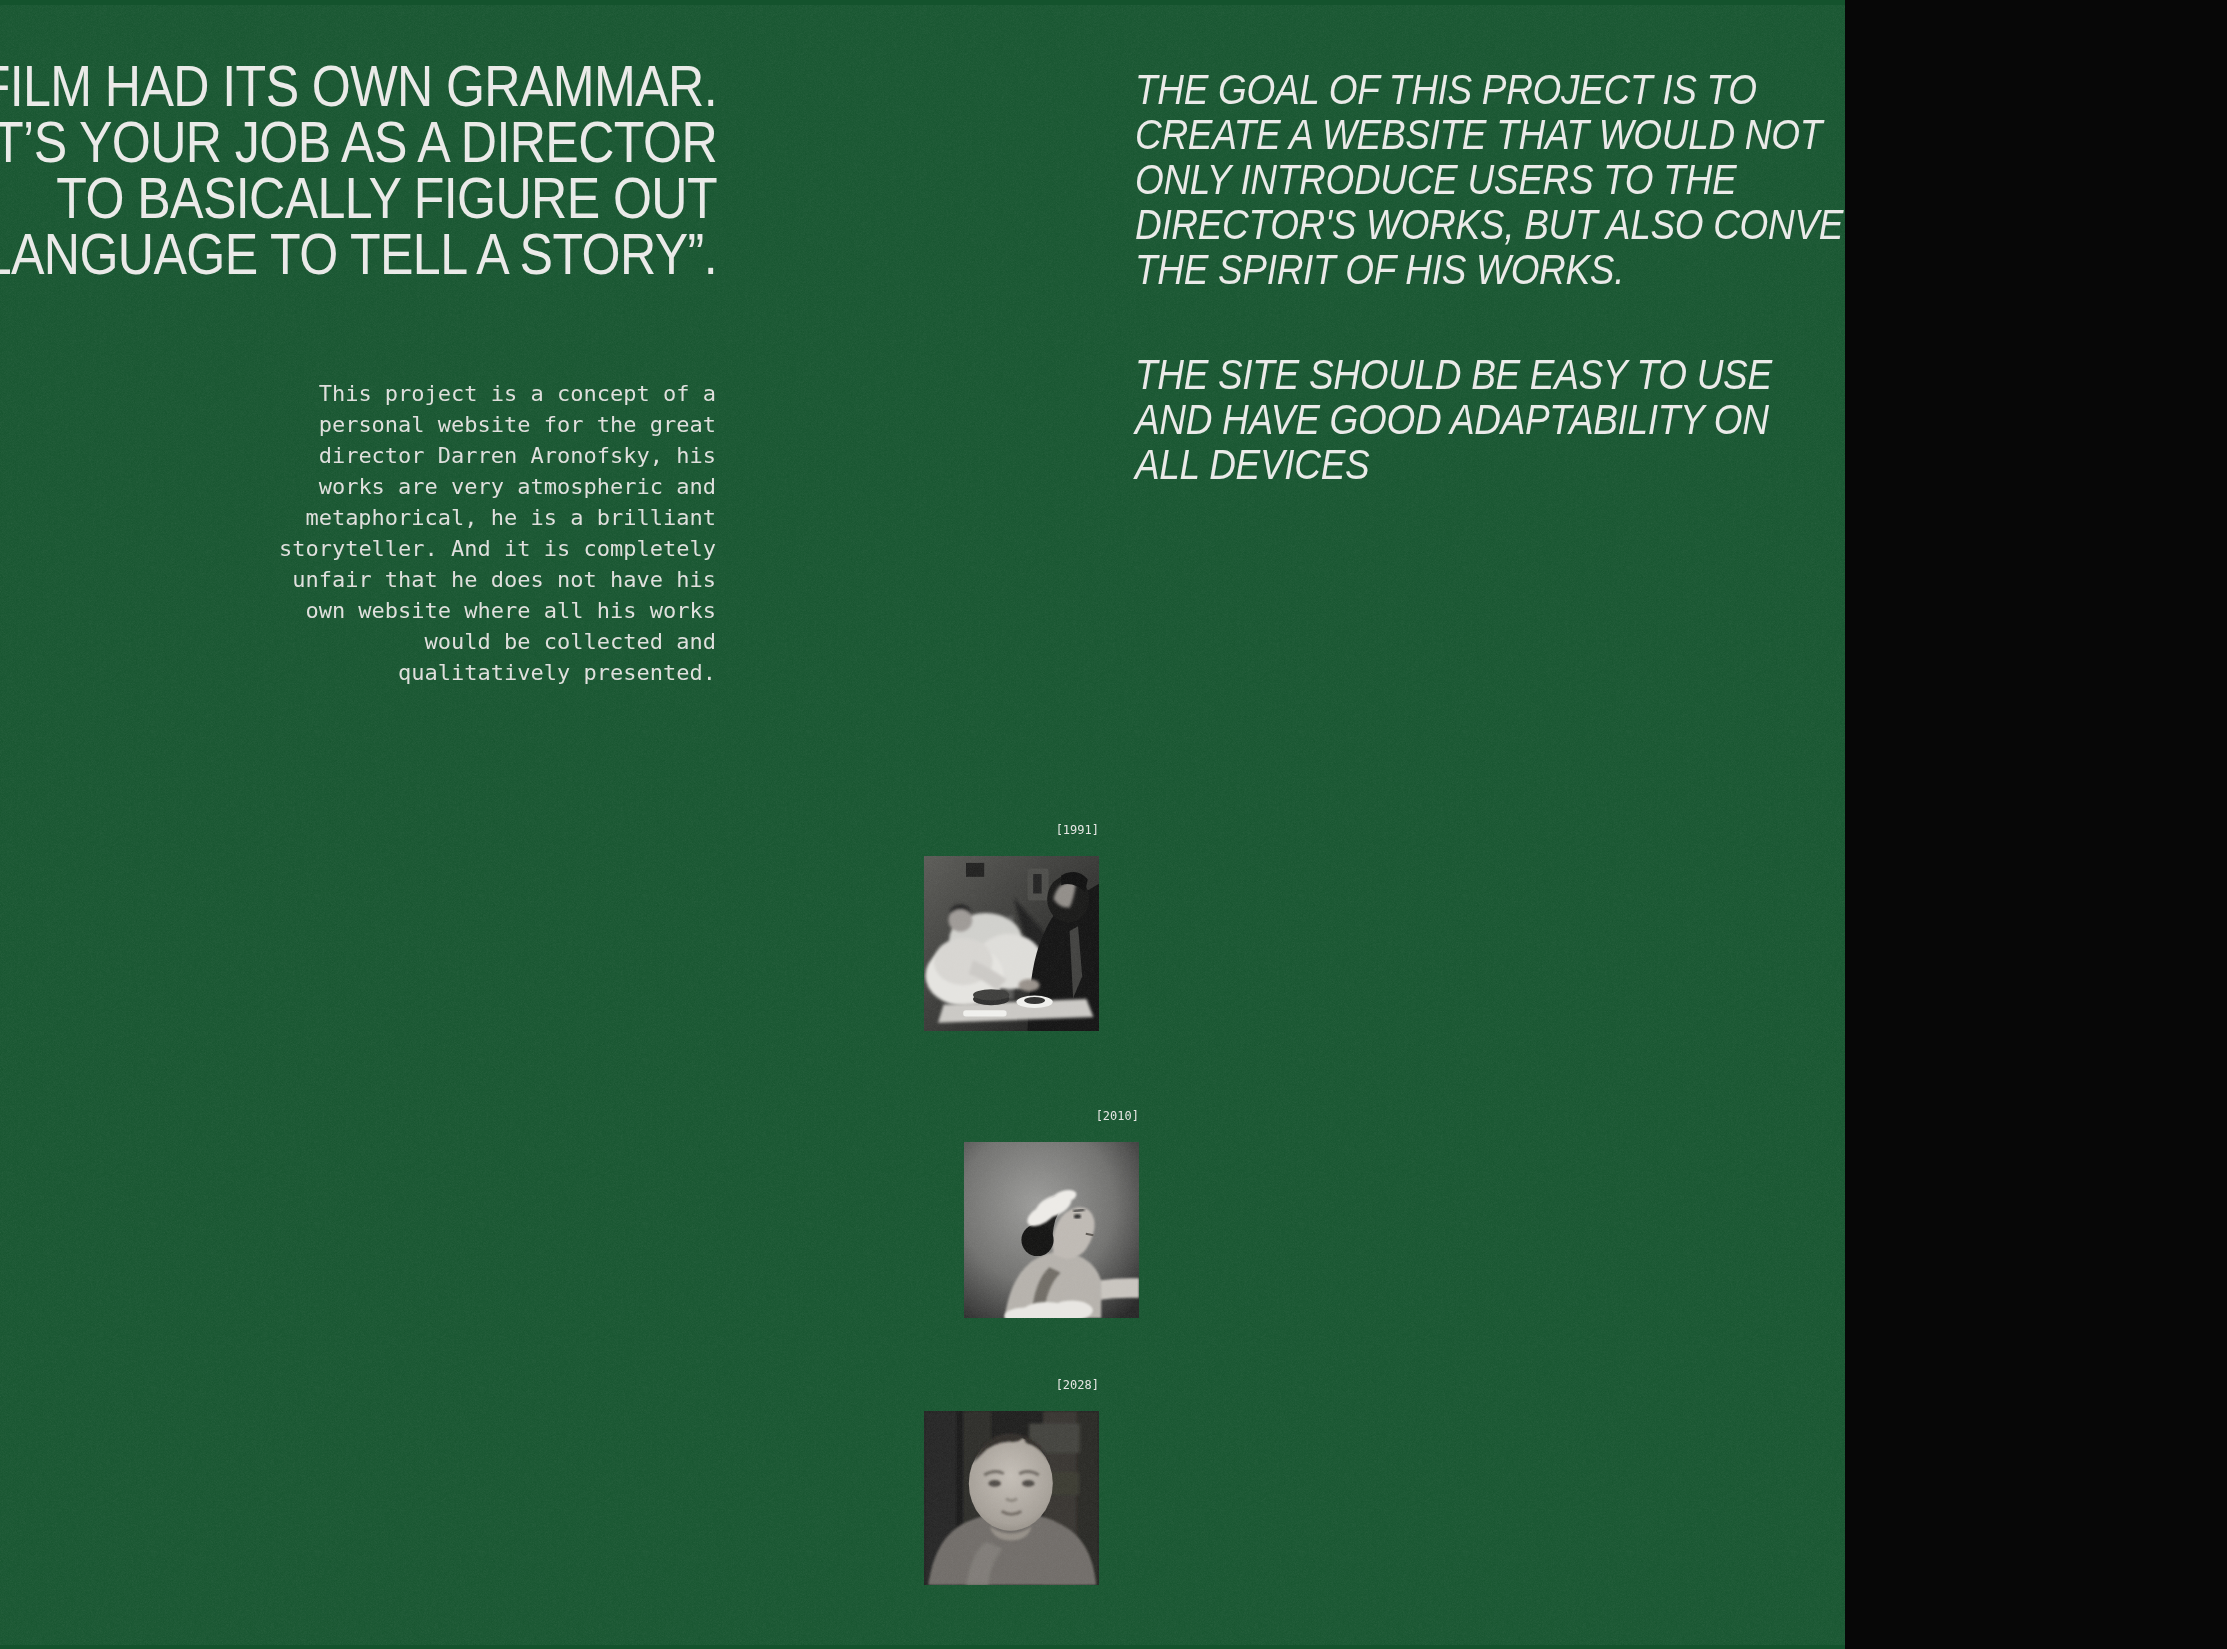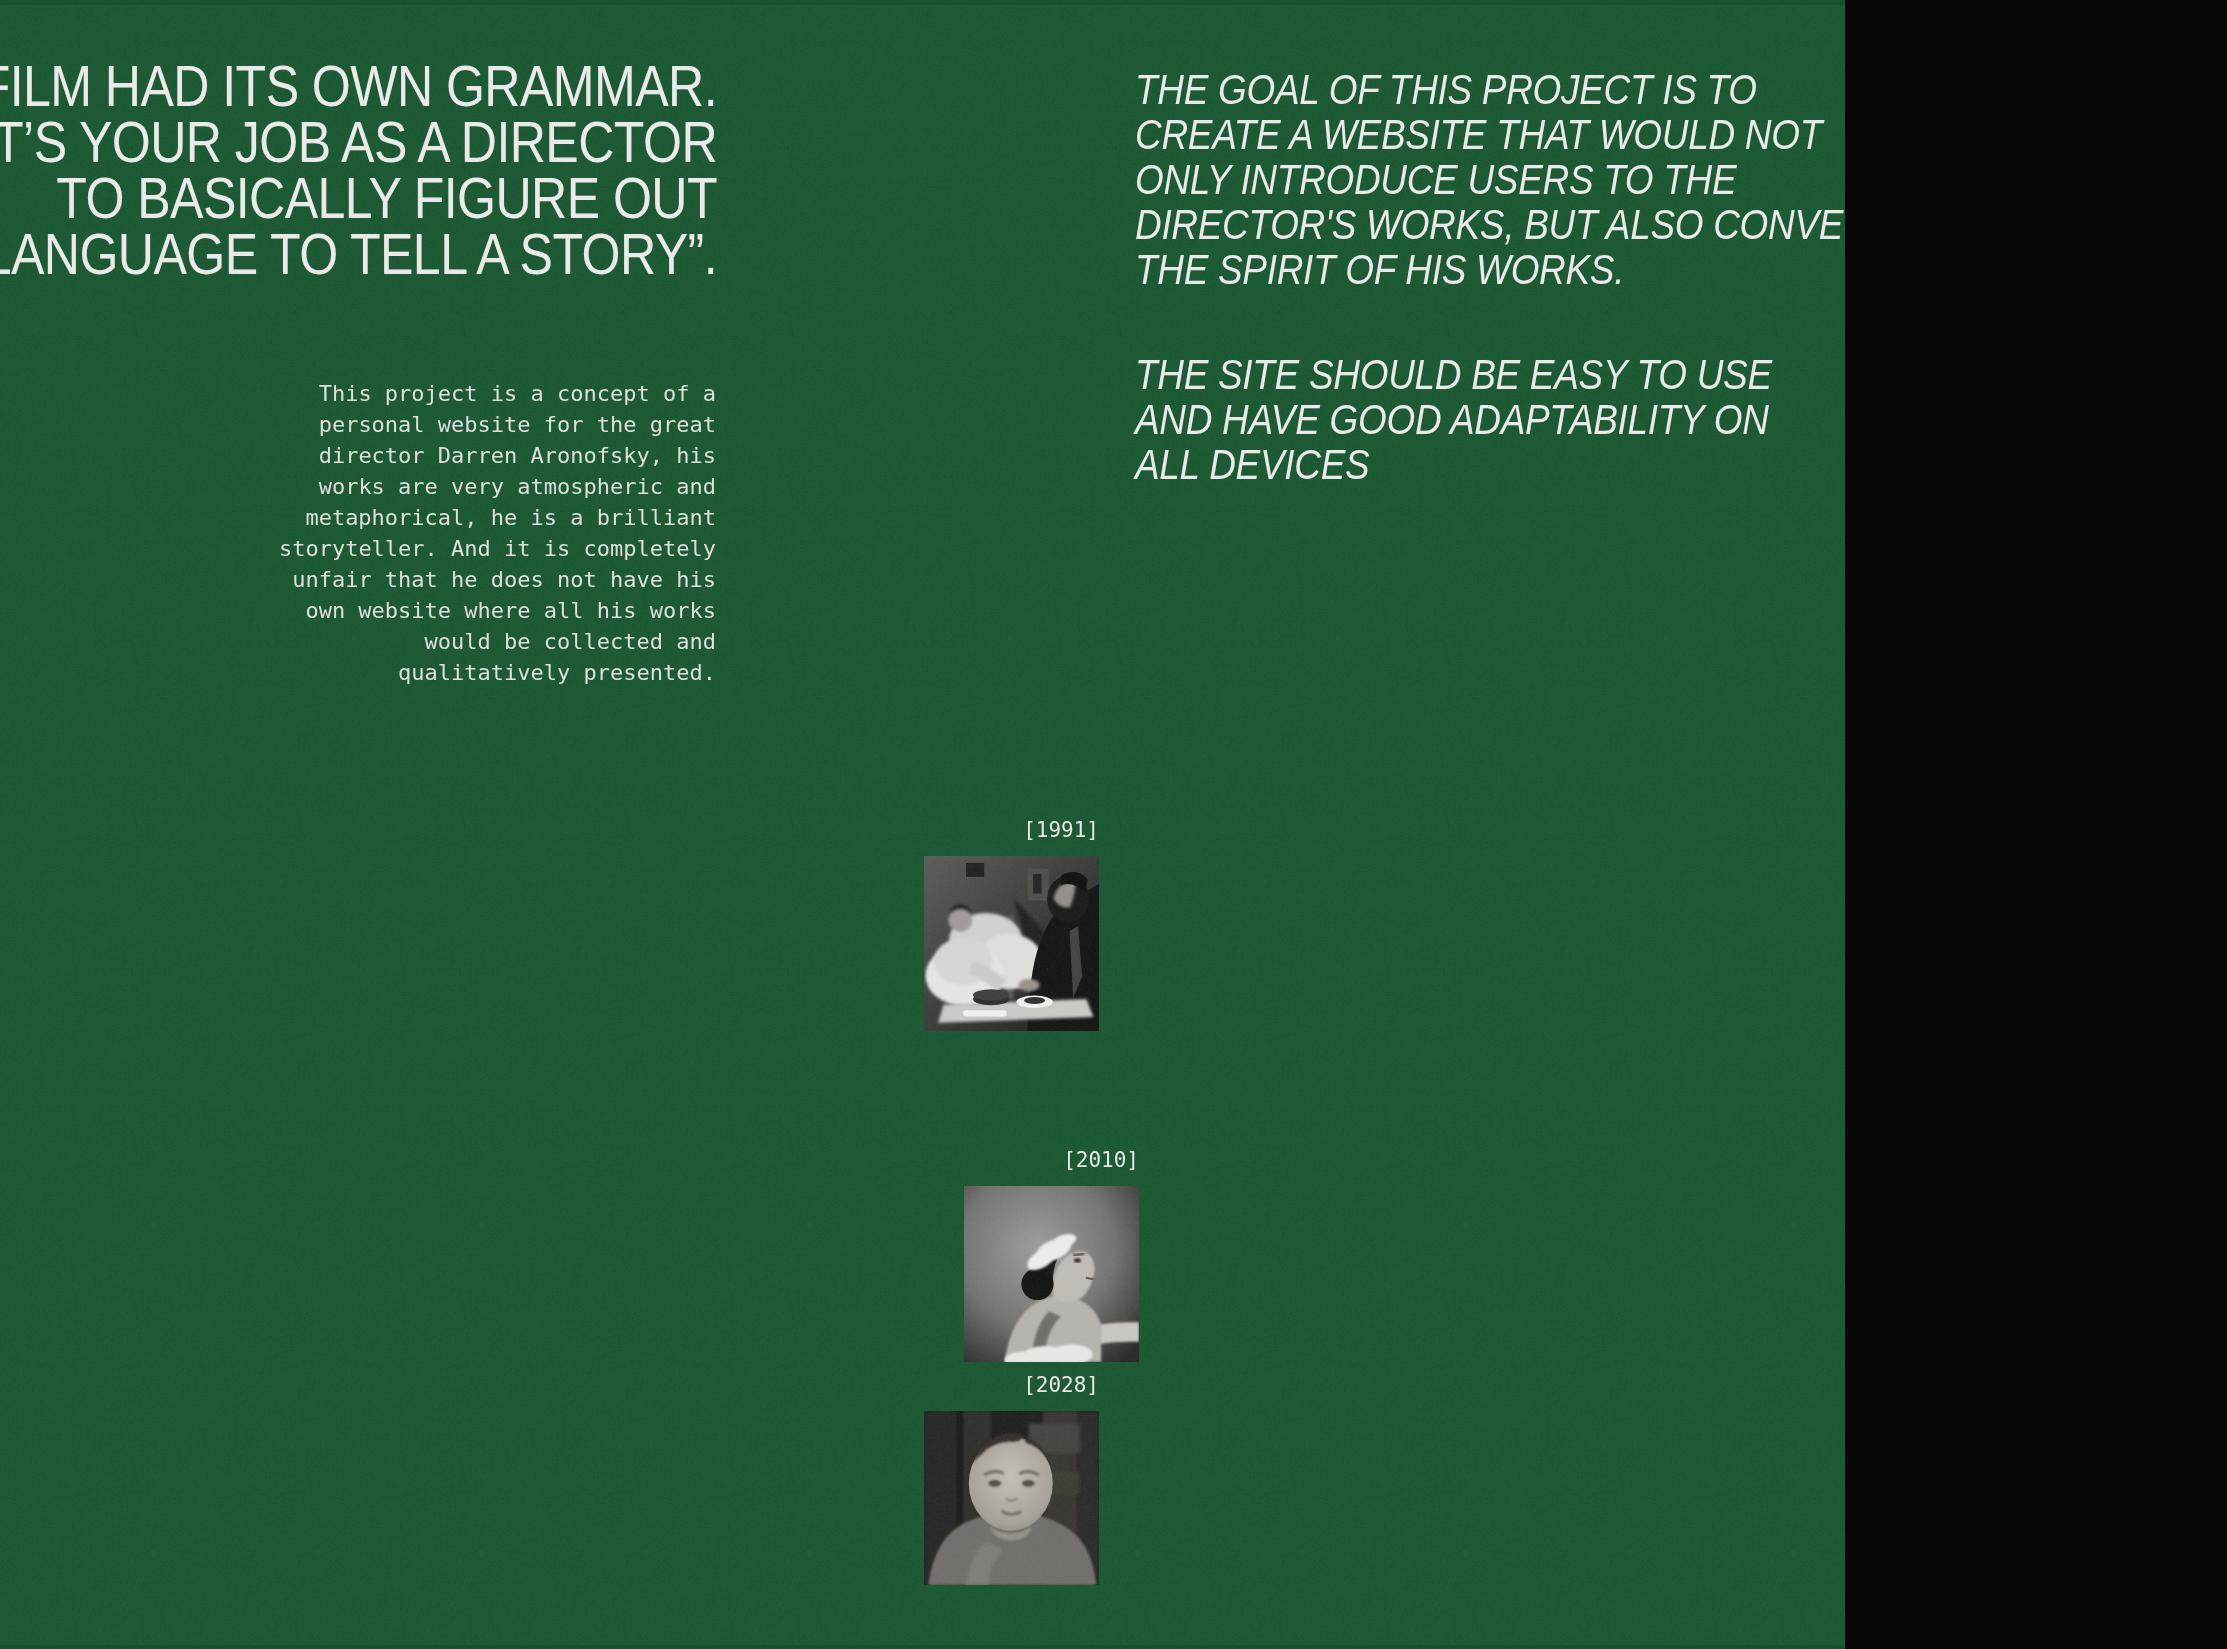--- a/index.html
+++ b/index.html
@@ -78,33 +78,33 @@
   .timeline-item {
     position: absolute;
     left: 924px;
     width: 175px;
     margin: 0;
   }
   .timeline-item .year {
     display: block;
     text-align: right;
     font-family: "DejaVu Sans Mono", "Liberation Mono", monospace;
-    font-size: 21px;
+    font-size: 12px;
     line-height: 21px;
     color: #e6e6e3;
   }
   .timeline-item .still {
     display: block;
     margin-top: 15.3px;
     width: 175px;
     background: #1a1a1a;
   }
   .timeline-item .still svg { display: block; width: 100%; height: 100%; }
   .item-1991 { top: 820px; }
-  .item-2010 { top: 1150px; padding-left: 40px; }
+  .item-2010 { top: 1106px; padding-left: 40px; }
   .item-2022 { top: 1375px; }
   .h-1991 { height: 175px; }
   .h-2010 { height: 176px; }
   .h-2022 { height: 174px; }
 </style>
 </head>
 <body>
 
 <div class="canvas">
 

